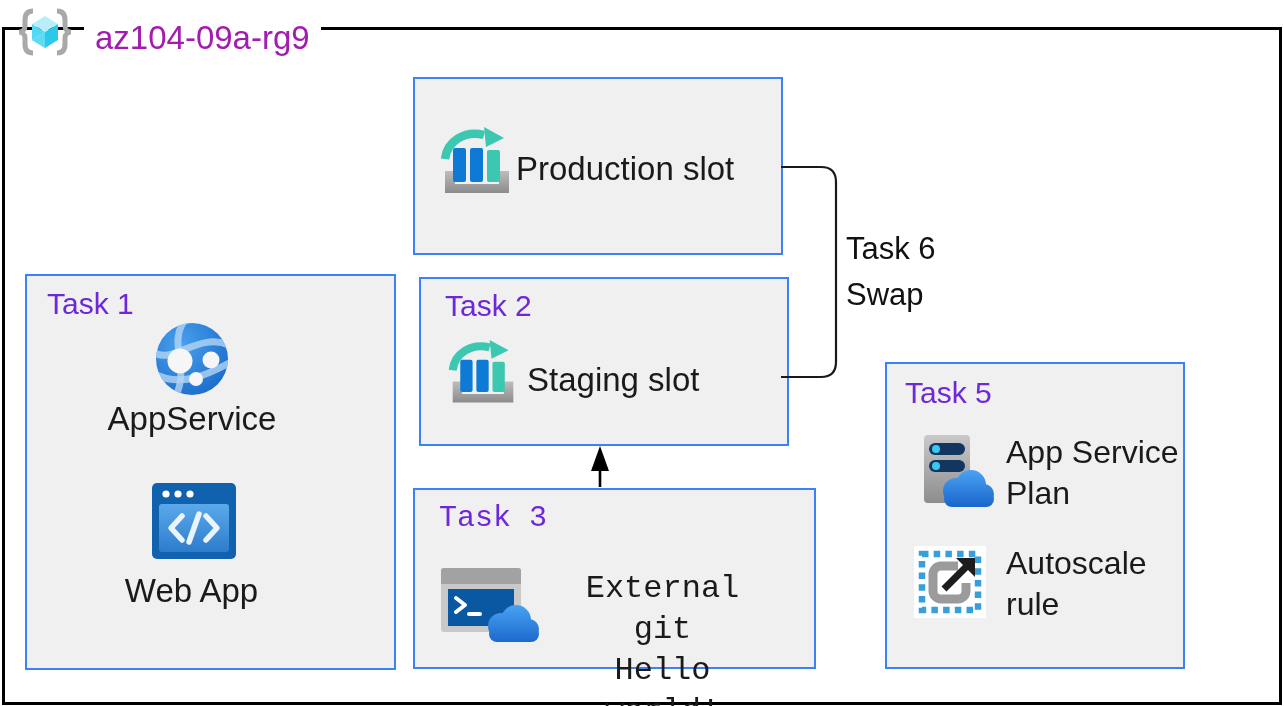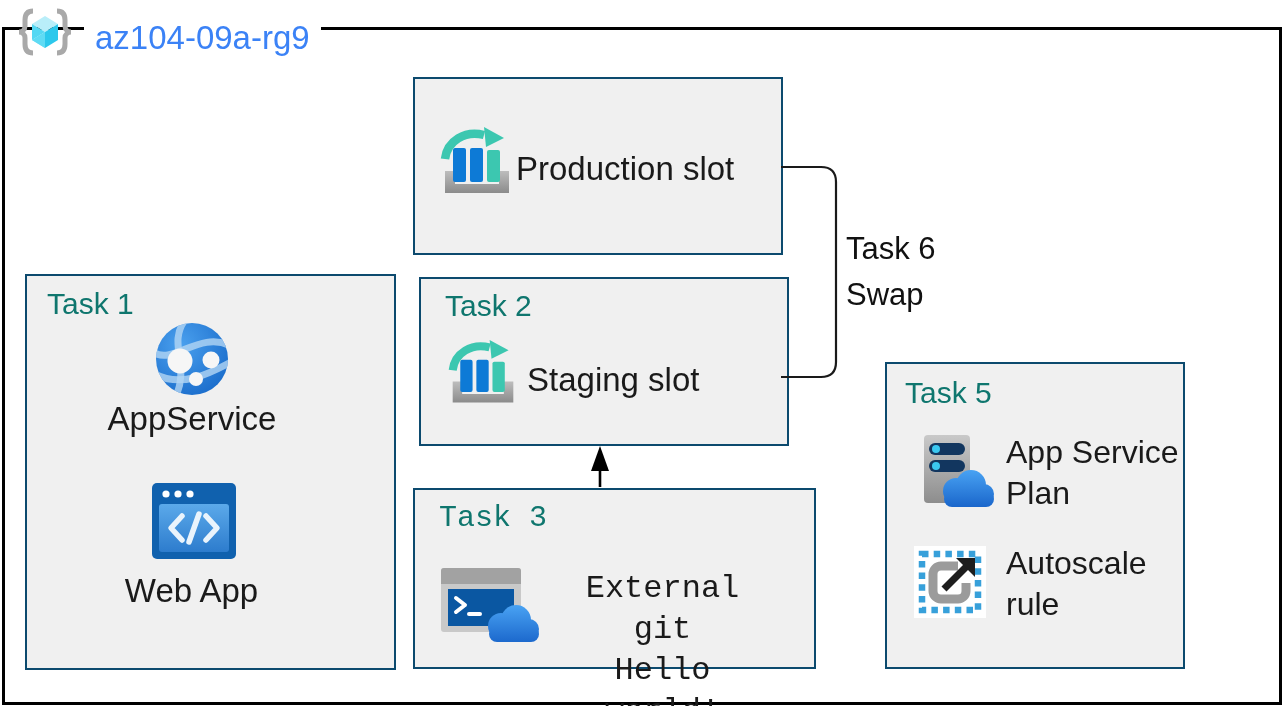--- a/index.html
+++ b/index.html
@@ -8,27 +8,27 @@
     font-family:"Liberation Sans", sans-serif;color:#1a1a1a;overflow:hidden;
   }
   .outer-box{
     position:absolute;left:2px;top:27px;width:1280px;height:678px;
     border:3px solid #000;box-sizing:border-box;background:transparent;z-index:1;
   }
   .rg-header{position:absolute;left:16px;top:7px;z-index:3;display:flex;align-items:flex-start;}
   .rg-icon{display:block;width:58px;height:50px;}
   .rg-label{
     position:absolute;left:68px;top:10px;font-size:33px;line-height:42px;
-    background:#ffffff;padding:0 11px;white-space:nowrap;color:#3b82f6;
+    background:#ffffff;padding:0 11px;white-space:nowrap;color:#a21caf;
   }
   .box{
-    position:absolute;background:#f0f0f0;border:2px solid #0c4a6e;
+    position:absolute;background:#f0f0f0;border:2px solid #3b82f6;
     box-sizing:border-box;z-index:2;
   }
-  .box-title{position:absolute;font-size:30px;line-height:34px;color:#0f766e;white-space:nowrap;text-align:right;}
+  .box-title{position:absolute;font-size:30px;line-height:34px;color:#6d28d9;white-space:nowrap;text-align:right;}
   .item-label{position:absolute;font-size:33px;line-height:38px;color:#1a1a1a;white-space:nowrap;}
   .centered{text-align:center;white-space:normal;}
   .two-line{font-size:32px;line-height:41px;}
   .task4-label{
     position:absolute;left:846px;top:226px;z-index:3;
     font-size:31px;line-height:46px;color:#111;white-space:nowrap;
   }
   .overlay{position:absolute;left:0;top:0;width:1284px;height:706px;z-index:4;pointer-events:none;}
   .icon{position:absolute;display:block;}
 </style>

